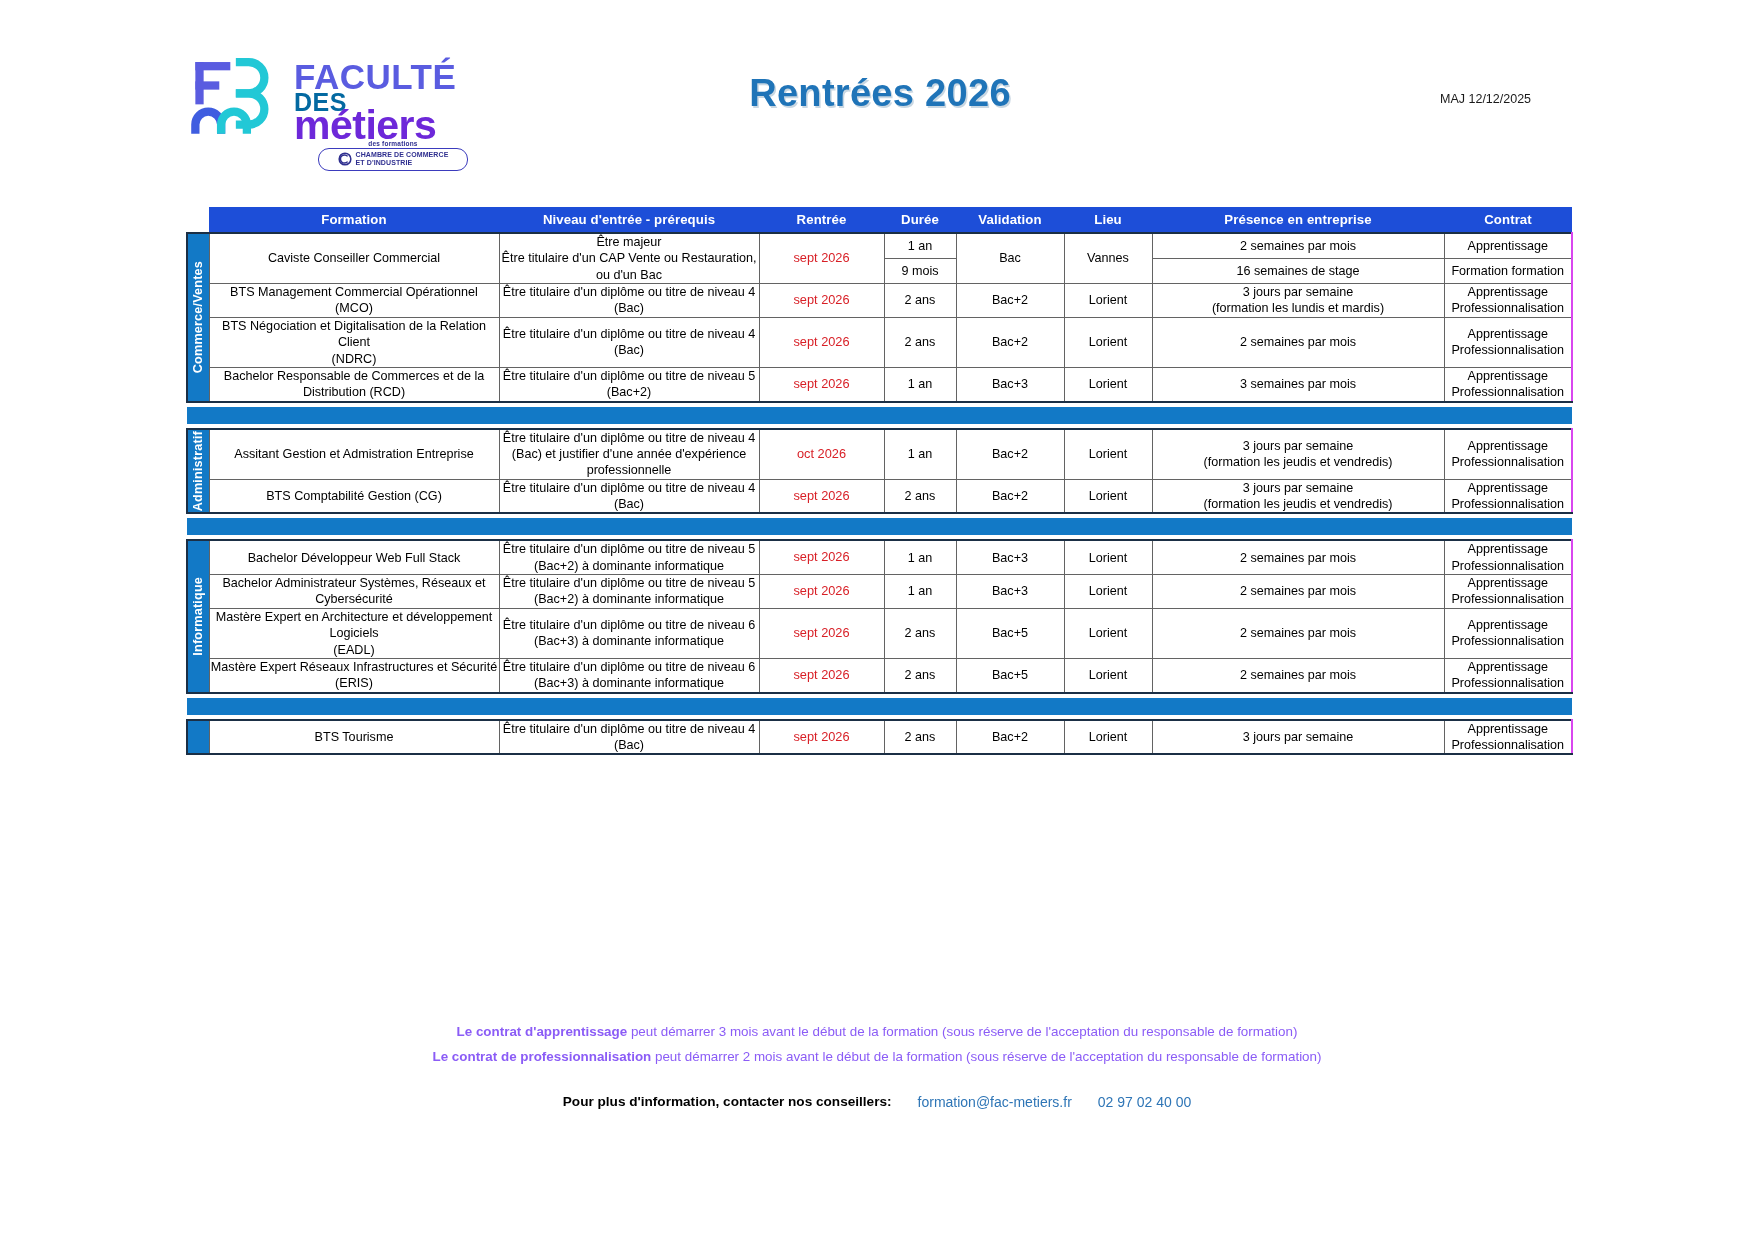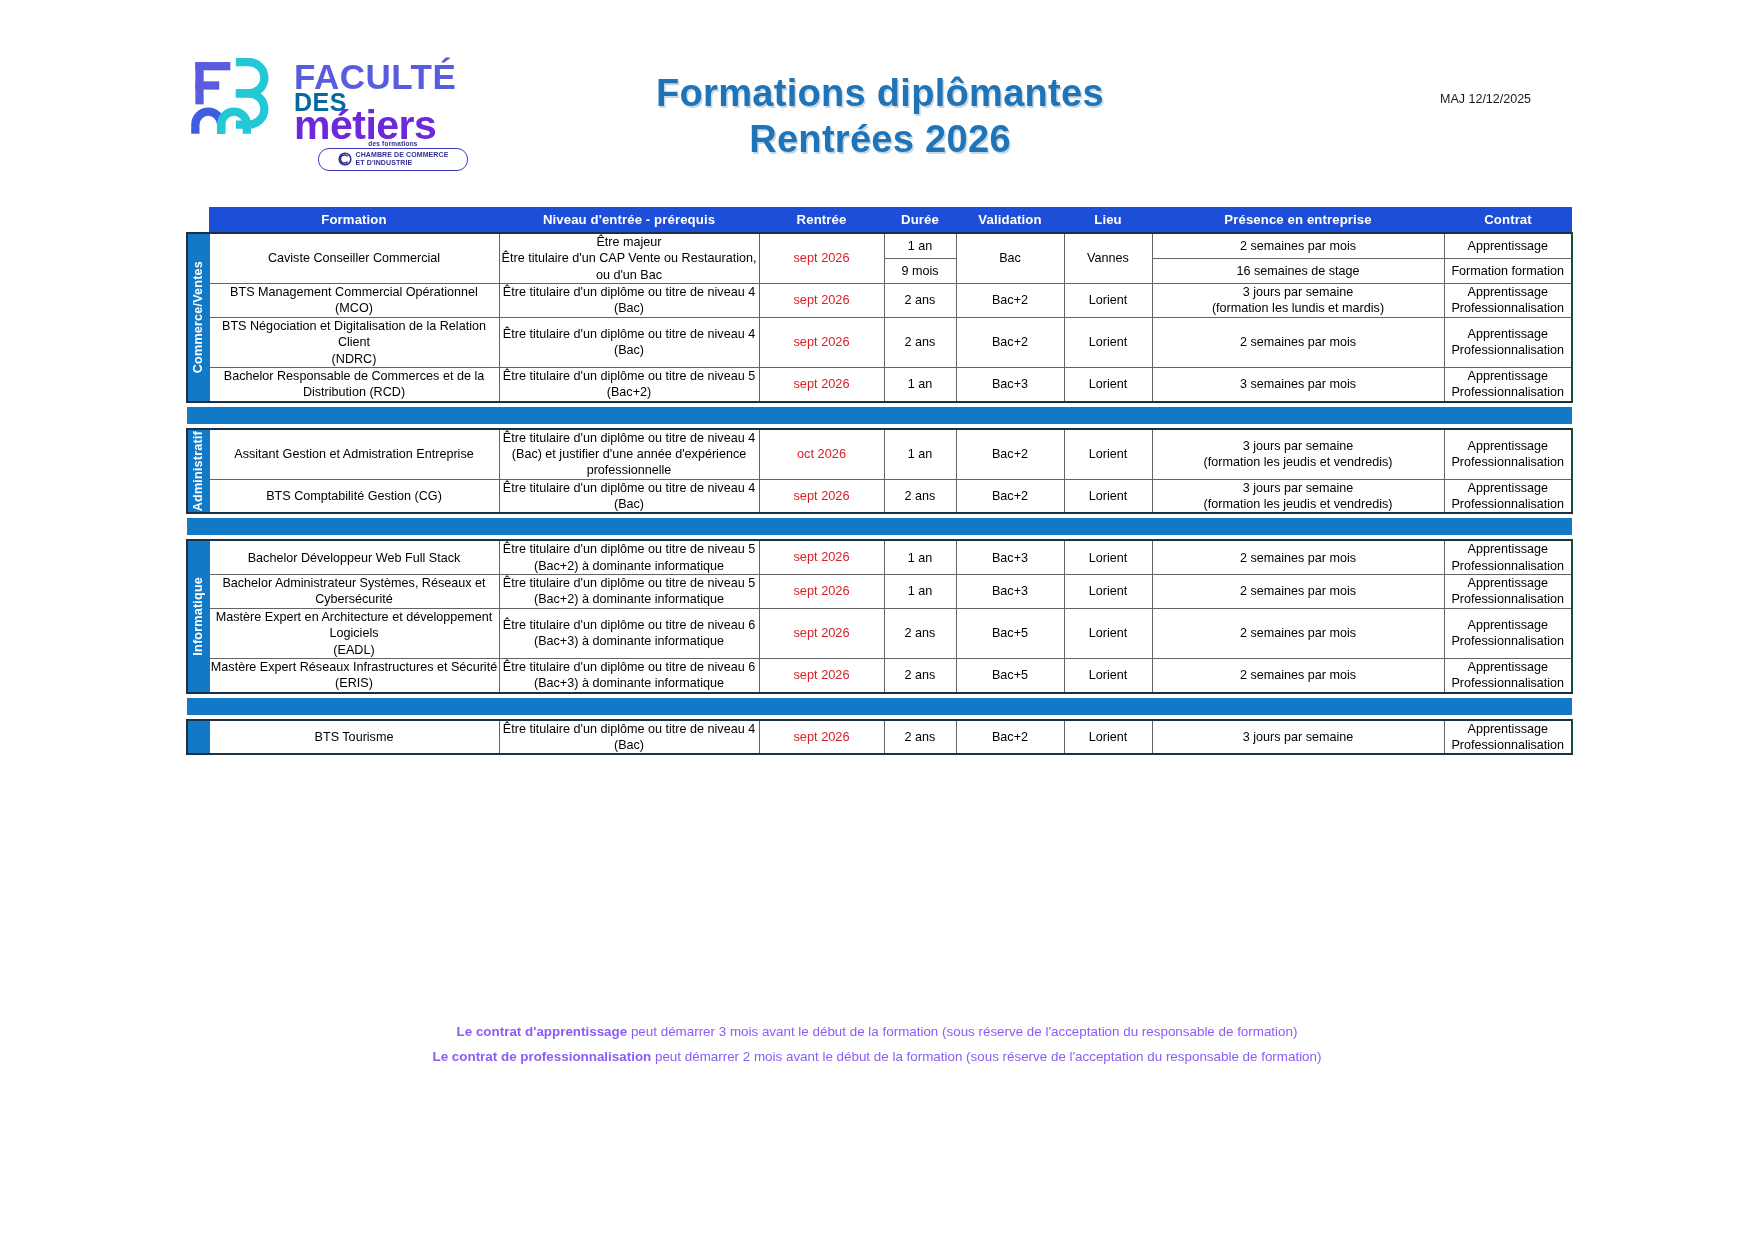--- a/index.html
+++ b/index.html
@@ -124,21 +124,21 @@
   td.cell {
     border: 1px solid #636363;
     text-align: center; vertical-align: middle;
     font-size: 12.6px; line-height: 1.3;
     padding: 5px 6px;
     background: #ffffff;
     color: #000000;
   }
   td.cell.outer-top { border-top: 2px solid #1b2f45; }
   td.cell.outer-bottom { border-bottom: 2px solid #1b2f45; }
-  td.cell.outer-right { border-right: 2px solid #14532d; }
+  td.cell.outer-right { border-right: 2px solid #d946ef; }
   td.cell.rentree { color: #d81f26; font-weight: normal; font-size: 12.8px; }
 
   tr.band td {
     height: 17px;
     background: #1279c6;
     border: none;
     padding: 0;
   }
   tr.gap td { height: 5px; background: #ffffff; border: none; padding: 0; }
 
@@ -192,21 +192,20 @@
           <path d="M16.5 7.5 A7 7 0 1 0 16.5 16.5" fill="none" stroke="#2f2f8f" stroke-width="2.6"></path>
         </svg>
         <div class="cci-text">
           <div>CHAMBRE DE COMMERCE</div>
           <div>ET D'INDUSTRIE</div>
         </div>
       </div>
     </div>
 
     <div class="title-block">
-      <div class="title-line">Formations diplômantes</div>
       <div class="title-line">Rentrées 2026</div>
     </div>
 
     <div class="maj">MAJ 12/12/2025</div>
   </div>
 
   <div class="table-wrap">
     <table class="grid">
       <colgroup>
         <col style="width:22px">
@@ -399,15 +398,20 @@
     </table>
   </div>
 
   <div class="footer">
     <div class="note">
       <b>Le contrat d'apprentissage</b><span> peut démarrer 3 mois avant le début de la formation (sous réserve de l'acceptation du responsable de formation)</span>
     </div>
     <div class="note">
       <b>Le contrat de professionnalisation</b><span> peut démarrer 2 mois avant le début de la formation (sous réserve de l'acceptation du responsable de formation)</span>
     </div>
+    <div class="contact-row">
+      <span class="contact-label">Pour plus d'information, contacter nos conseillers:</span>
+      <span class="contact-mail">formation@fac-metiers.fr</span>
+      <span class="contact-phone">02 97 02 40 00</span>
+    </div>
   </div>
 
 </div>
 
 </body></html>

